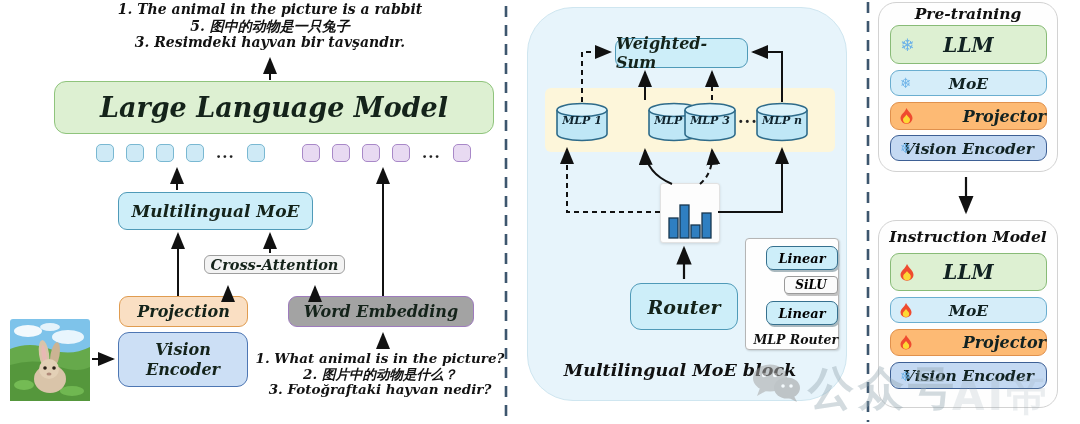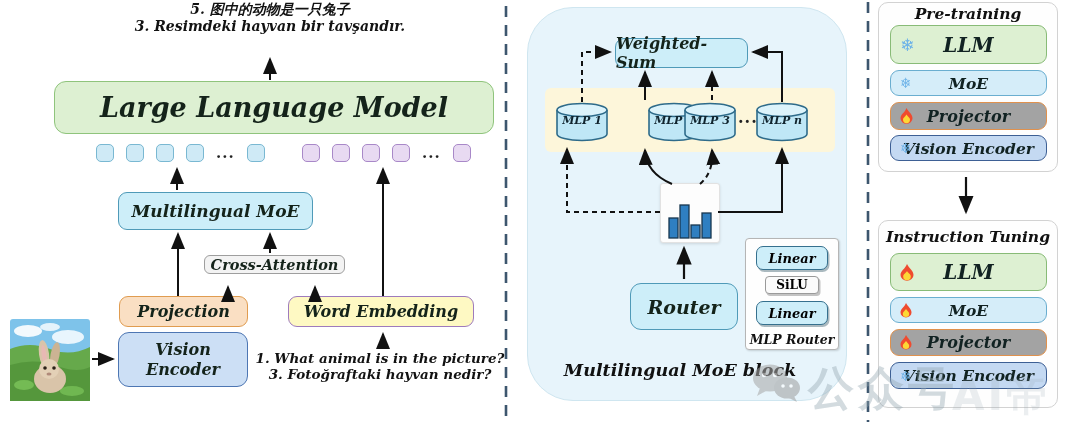--- a/index.html
+++ b/index.html
@@ -7,60 +7,60 @@
           font-family:"DejaVu Serif","Liberation Serif",serif;}
   .abs{position:absolute;}
   .lbl{font-style:italic;font-weight:700;color:#1d2a1d;}
   .box{position:absolute;display:flex;align-items:center;justify-content:center;
        font-style:italic;font-weight:700;color:#14231a;box-sizing:border-box;}
   
   .llm{background:#ddf0d2;border:1.6px solid #8fc47c;border-radius:12px;font-size:27px;}
   .cyanbox{background:#cdeef9;border:1.6px solid #4f9ab8;border-radius:9px;}
   .graybox{background:#f3f3f3;border:1.5px solid #9e9e9e;border-radius:6px;}
   .orangebox{background:#fadfc3;border:1.6px solid #e09c50;border-radius:9px;}
-  .purplebox{background:#fef9c3;border:1.6px solid #9e7bbd;border-radius:9px;}
+  .purplebox{background:#a3a3a3;border:1.6px solid #9e7bbd;border-radius:9px;}
   .bluebox{background:#ccdff5;border:1.8px solid #4d76b3;border-radius:11px;}
   .mltext{font-style:italic;font-weight:700;color:#121212;text-align:center;line-height:16.5px;font-size:14px;}
   .mltext div{white-space:nowrap;}
   
   .tokrow{position:absolute;display:flex;align-items:center;gap:12px;}
   .tok{width:18px;height:18px;border-radius:5px;box-sizing:border-box;}
   .tok.v{background:#cfeaf6;border:1.6px solid #79b8d2;}
   .tok.t{background:#e8daf2;border:1.6px solid #a888c8;}
   .tokdots{font-weight:700;font-size:15px;color:#222;letter-spacing:1px;}
   
   .moepanel{position:absolute;left:527px;top:7px;width:318px;height:392px;background:#e7f4fb;
             border:1.5px solid #cfe6f0;border-radius:46px;}
   .band{position:absolute;left:545px;top:88px;width:290px;height:64px;background:#fdf6da;border-radius:6px;}
   .cyl{position:absolute;width:54px;height:42px;}
   .cyl span{position:absolute;left:0;top:13px;width:100%;text-align:center;
             font-style:italic;font-weight:700;font-size:11px;color:#10242e;}
   .legend{position:absolute;left:745px;top:238px;width:92px;height:110px;background:#fefefe;
           border:1.5px solid #b5b5b5;border-radius:4px;box-shadow:1px 1px 2px rgba(0,0,0,.15);
-          display:flex;flex-direction:column;align-items:center;}
+          display:flex;flex-direction:column;align-items:flex-end;}
   .linear{width:72px;height:24px;margin-top:7px;background:#cdeef9;border:1.5px solid #35708e;border-radius:7px;
           display:flex;align-items:center;justify-content:center;font-style:italic;font-weight:700;font-size:13px;
           box-shadow:1.5px 2px 0 #aab9bf;box-sizing:border-box;}
   .silu{width:54px;height:18px;margin-top:6px;background:#fbfbfb;border:1.4px solid #9a9a9a;border-radius:4px;
-        display:flex;align-items:center;justify-content:center;font-weight:700;font-size:12px;
+        display:flex;align-items:center;justify-content:center;font-style:italic;font-weight:700;font-size:12px;
         box-shadow:1.5px 2px 0 #c3c3c3;box-sizing:border-box;}
   .legendcap{margin-top:7px;font-style:italic;font-weight:700;font-size:12.5px;color:#111;}
   .baricon{position:absolute;left:660px;top:183px;width:58px;height:58px;background:#fdfdfd;
            border:1px solid #e2e2e2;border-radius:3px;box-shadow:0 1px 3px rgba(0,0,0,.12);
            display:flex;align-items:flex-end;justify-content:center;}
   
-  .stage{position:absolute;width:180px;background:#fefefe;border:1.6px solid #d2d2d2;border-radius:10px;box-sizing:border-box;}
+  .stage{position:absolute;width:180px;background:#fefefe;border:1.6px solid #d2d2d2;border-radius:18px;box-sizing:border-box;}
   .stage-title{position:absolute;left:0;width:100%;text-align:center;font-style:italic;font-weight:700;
                font-size:15.5px;color:#111;}
   .row{position:absolute;left:11px;width:157px;border-radius:9px;display:flex;align-items:center;
        justify-content:center;font-style:italic;font-weight:700;color:#122;box-sizing:border-box;}
   .row .ric{position:absolute;left:9px;display:flex;align-items:center;}
   .row.green{background:#ddf0d2;border:1.6px solid #88bb77;}
   .row.cyan{background:#d5edf9;border:1.6px solid #6aaed0;}
-  .row.orange{background:#a3a3a3;border:1.6px solid #e0914d;}
+  .row.orange{background:#fdba74;border:1.6px solid #e0914d;justify-content:flex-end;}
   .row.blue{background:#c4d9f2;border:1.8px solid #3d5f94;}
   .snow{color:#6db3e8;font-family:"DejaVu Sans",sans-serif;font-weight:400;font-style:normal;}
   
   .wm{position:absolute;z-index:11;pointer-events:none;font-weight:700;color:#93a6b0;
       font-family:"DejaVu Sans",sans-serif;font-style:normal;}
   svg.overlay{position:absolute;left:0;top:0;z-index:4;pointer-events:none;}
   .z5{z-index:5;} .z3{z-index:3;} .z2{z-index:2;} .z1{z-index:1;}
 </style>
 </head>
 <body>
@@ -96,20 +96,21 @@
     <path d="M672,184 Q646,173 645,150" stroke="#111" stroke-width="2" fill="none" marker-end="url(#ah)"></path>
     <path d="M700,184 Q714,172 712,150" stroke="#111" stroke-width="2" fill="none" stroke-dasharray="5 4" marker-end="url(#ah)"></path>
     <path d="M718,212 L782,212 L782,149" stroke="#111" stroke-width="2" fill="none" marker-end="url(#ah)"></path>
 
     <path d="M684,279 L684,248" stroke="#111" stroke-width="2.2" fill="none" marker-end="url(#ah)"></path>
 
     <path d="M966,177 L966,212" stroke="#111" stroke-width="2.2" fill="none" marker-end="url(#ah)"></path>
   </svg>
 
   <div class="abs mltext z3" style="left:62px;top:1px;width:416px;">
+    <div>1. The animal in the picture is a rabbit</div>
     <div>5. 图中的动物是一只兔子</div>
     <div>3. Resimdeki hayvan bir tavşandır.</div>
   </div>
 
   <div class="box llm z3" style="left:54px;top:81px;width:440px;height:53px;">
     <span>Large Language Model</span>
   </div>
 
   <div class="tokrow z3" style="left:96px;top:144px;">
     <span class="tok v"></span>
@@ -164,20 +165,21 @@
       <ellipse cx="40" cy="60" rx="16" ry="14" fill="#d9c4a9"></ellipse>
       <circle cx="39" cy="50" r="10" fill="#e3d0b6"></circle>
       <circle cx="35" cy="49" r="1.8" fill="#2b2118"></circle>
       <circle cx="44" cy="49" r="1.8" fill="#2b2118"></circle>
       <ellipse cx="39" cy="55" rx="2.5" ry="1.5" fill="#b08a7a"></ellipse>
     </svg>
   </div>
 
   <div class="abs mltext z3" style="left:242px;top:351px;width:276px;font-size:13.5px;line-height:15.5px;">
     <div>1. What animal is in the picture?</div>
+    <div>2. 图片中的动物是什么？</div>
     <div>3. Fotoğraftaki hayvan nedir?</div>
   </div>
 
   <div class="moepanel"></div>
   <div class="band z1"></div>
 
   <div class="box cyanbox z3" style="left:615px;top:38px;width:133px;height:30px;font-size:16px;">
     <span>Weighted-Sum</span>
   </div>
 
@@ -258,21 +260,21 @@
       </span>
       <span>Projector</span>
     </div>
     <div class="row blue" style="top:132px;height:26px;font-size:15.5px;">
       <span class="ric snow" style="font-size:14px;">❄</span>
       <span>Vision Encoder</span>
     </div>
   </div>
 
   <div class="stage z2" style="left:878px;top:220px;height:188px;">
-    <div class="stage-title" style="top:6px;">Instruction Tuning</div>
+    <div class="stage-title" style="top:6px;">Instruction Model</div>
     <div class="row green" style="top:32px;height:38px;font-size:20px;">
       <span class="ric">
         <svg width="14" height="17">
             <path d="M7,0 C9,4.3 13.5,6.4 13.5,11 A6.5,5.8 0 0 1 0.5,11 C0.5,6.7 5,5.3 7,0 Z" fill="#ef4b2f"></path>
             <path d="M7,7 C8.4,9.6 10.8,10 10.8,12.4 A3.8,3.8 0 0 1 3.2,12.4 C3.2,10 5.6,9.6 7,7 Z" fill="#fdd835"></path>
           </svg>
       </span>
       <span>LLM</span>
     </div>
     <div class="row cyan" style="top:76px;height:26px;font-size:15.5px;">

